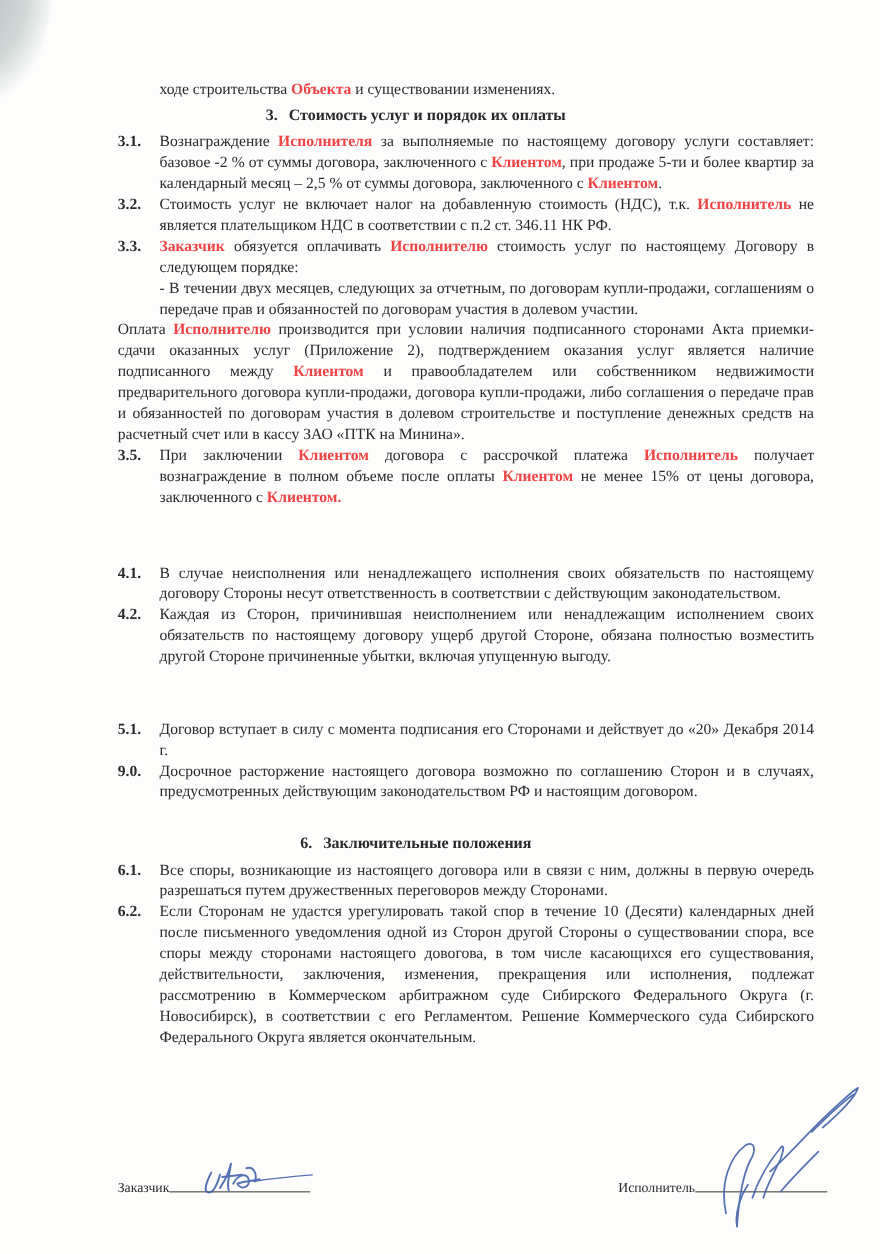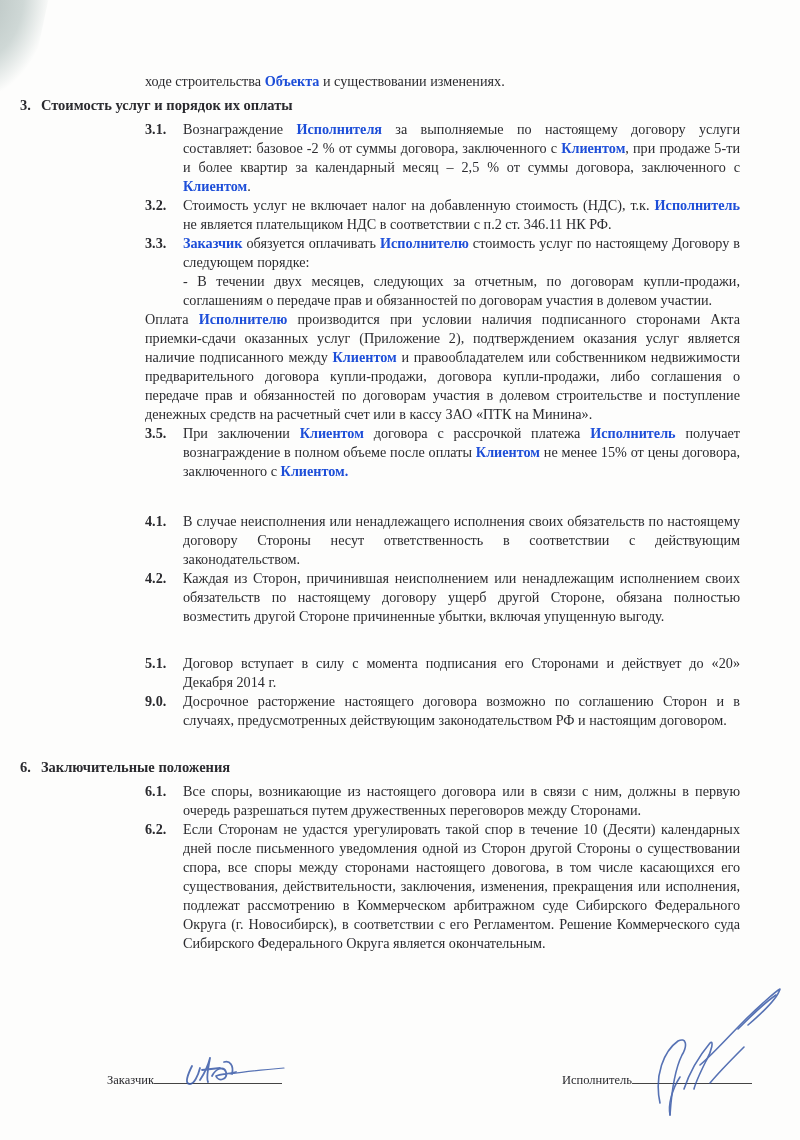--- a/index.html
+++ b/index.html
@@ -19,29 +19,29 @@
   }
   .page {
     position: absolute; left: 0; top: 0; width: 800px; height: 1140px;
   }
   .block {
     position: absolute; left: 107px; width: 633px;
     font-size: 14.2px; line-height: 19px;
   }
   .intro { position: absolute; left: 145px; top: 72px; font-size: 14.2px; line-height: 19px; }
   .heading {
-    position: absolute; left: 0; width: 736px; 
+    position: absolute; left: 0; width: 736px; text-align: center;
     font-weight: bold; font-size: 14.5px; line-height: 19px;
     padding-left: 20px; box-sizing: border-box;
   }
   .heading .hnum { margin-right: 10px; }
-  .clause { display: flex; margin-left: 38px; }
+  .clause { display: flex; }
   .clause .num { width: 38px; flex: 0 0 38px; font-weight: bold; }
   .clause .text { flex: 1; text-align: justify; text-align-last: left; }
-  b { font-weight: bold; color: #1d4ed8; }
+  b { font-weight: bold; color: #ef4444; }
   .sig-row {
     position: absolute; top: 1071px; font-size: 12.5px; line-height: 16px;
   }
   .sig-line {
     display: inline-block; border-bottom: 1px solid #444; vertical-align: baseline;
     height: 12px;
   }
   .signature { position: absolute; }
 </style>
 </head>

